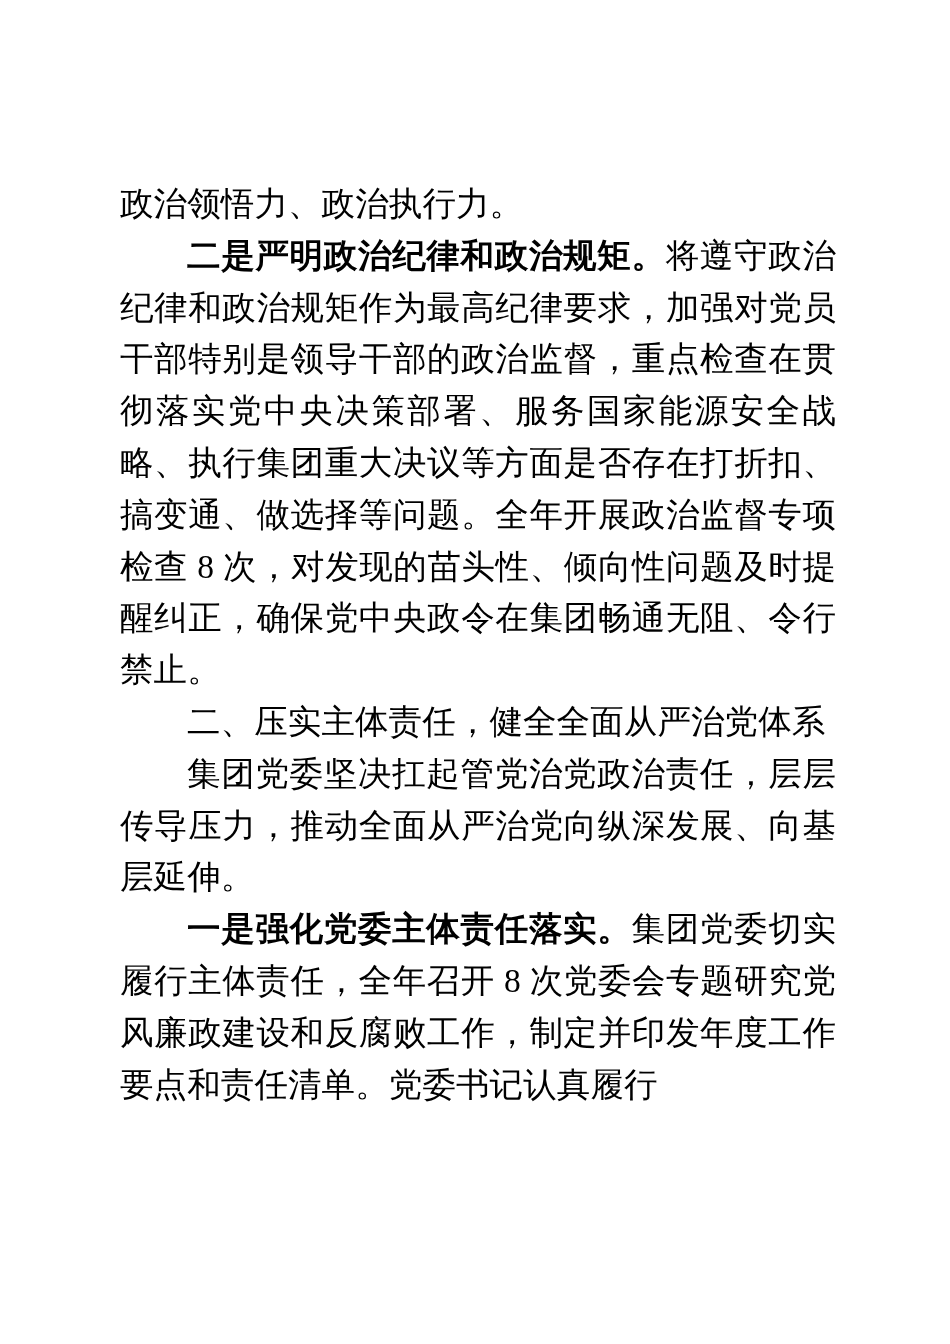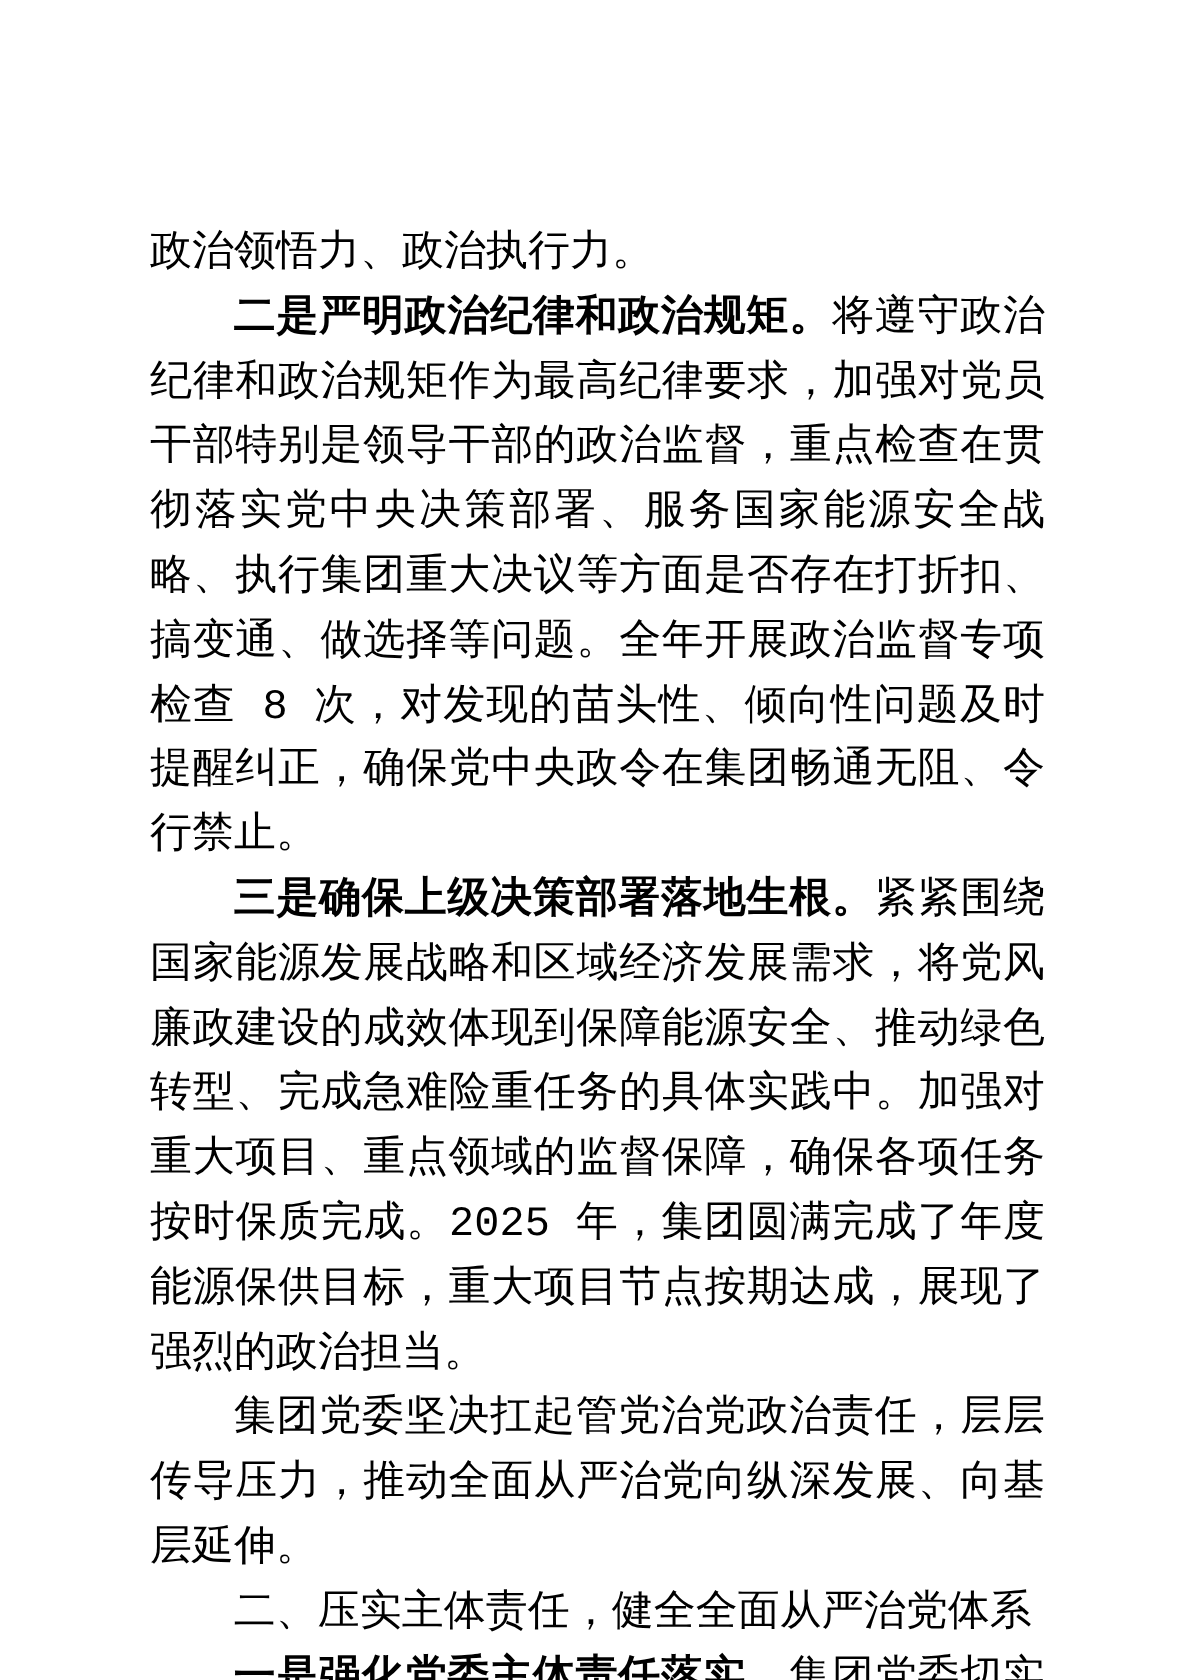--- a/index.html
+++ b/index.html
@@ -21,21 +21,21 @@
 
   .text-body {
     position: absolute;
     left: 120px;
     top: 178px;
     width: 716px;
   }
 
   .para {
     margin: 0;
-    font-family: Liberation Mono, monospace;
+    font-family: Liberation Serif, serif;
     font-size: 33.5px;
     line-height: 51.8px;
     color: #000000;
     text-align: justify;
     text-justify: inter-ideograph;
     letter-spacing: 0.1px;
     text-indent: 0;
     word-break: break-all;
     overflow-wrap: break-word;
   }
@@ -61,30 +61,27 @@
   <div class="text-body">
 
     <p class="para noindent">
       <span>政治领悟力、政治执行力。</span>
     </p>
 
     <p class="para indent">
       <span class="lead">二是严明政治纪律和政治规矩。</span><span>将遵守政治纪律和政治规矩作为最高纪律要求，加强对党员干部特别是领导干部的政治监督，重点检查在贯彻落实党中央决策部署、服务国家能源安全战略、执行集团重大决议等方面是否存在打折扣、搞变通、做选择等问题。全年开展政治监督专项检查 8 次，对发现的苗头性、倾向性问题及时提醒纠正，确保党中央政令在集团畅通无阻、令行禁止。</span>
     </p>
 
+
     <p class="para indent">
-      <span class="lead">三是确保上级决策部署落地生根。</span><span>紧紧围绕国家能源发展战略和区域经济发展需求，将党风廉政建设的成效体现到保障能源安全、推动绿色转型、完成急难险重任务的具体实践中。加强对重大项目、重点领域的监督保障，确保各项任务按时保质完成。2025 年，集团圆满完成了年度能源保供目标，重大项目节点按期达成，展现了强烈的政治担当。</span>
+      <span>二、压实主体责任，健全全面从严治党体系</span>
     </p>
 
     <p class="para indent">
       <span>集团党委坚决扛起管党治党政治责任，层层传导压力，推动全面从严治党向纵深发展、向基层延伸。</span>
-    </p>
-
-    <p class="para indent">
-      <span>二、压实主体责任，健全全面从严治党体系</span>
     </p>
 
     <p class="para indent">
       <span class="lead">一是强化党委主体责任落实。</span><span>集团党委切实履行主体责任，全年召开 8 次党委会专题研究党风廉政建设和反腐败工作，制定并印发年度工作要点和责任清单。党委书记认真履行</span>
     </p>
 
   </div>
 </div>
 
 </body></html>

